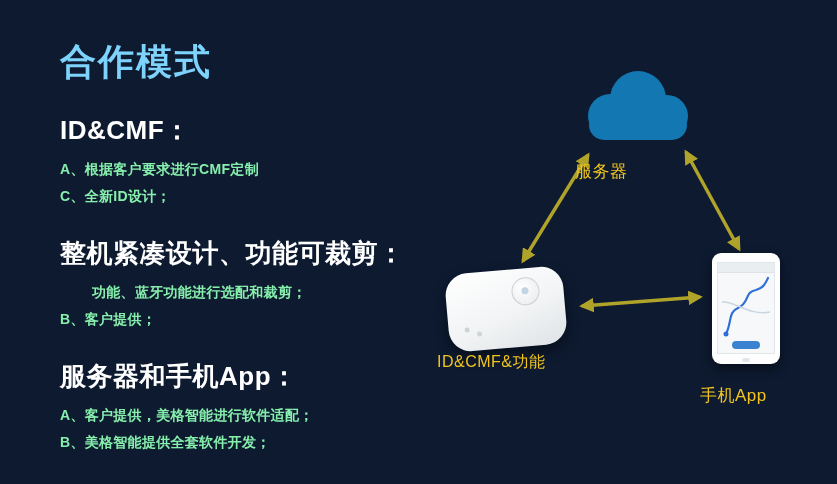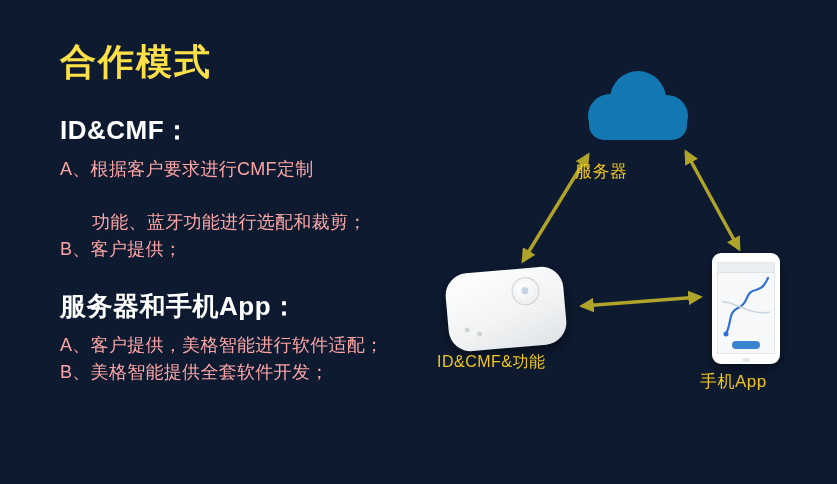--- a/index.html
+++ b/index.html
@@ -4,32 +4,32 @@
 <style>
   html,body{margin:0;padding:0;background:#0d1a30;}
   #slide{
     position:relative;width:837px;height:484px;overflow:hidden;
     background:#0d1a30;
     font-family:"Liberation Sans","DejaVu Sans",sans-serif;
     color:#f2f2f2;
   }
   
   .text-col{position:absolute;left:60px;top:38px;width:400px;}
-  .slide-title{font-size:36px;font-weight:bold;color:#fde047;letter-spacing:2px;margin:0 0 26px 0;}
+  .slide-title{font-size:36px;font-weight:bold;color:#7dd3fc;letter-spacing:2px;margin:0 0 26px 0;}
   .section{margin-bottom:26px;}
   .section-heading{font-size:26px;font-weight:bold;color:#ffffff;margin:0 0 8px 0;letter-spacing:0.5px;}
-  .section-line{font-size:18px;line-height:27px;color:#fca5a5;letter-spacing:0.3px;}
+  .section-line{font-size:14px;line-height:27px;color:#86efac;letter-spacing:0.3px;font-weight:bold;}
   .section-line.indent{padding-left:32px;}
   
   .arrow-layer{position:absolute;left:0;top:0;width:837px;height:484px;pointer-events:none;}
   .cloud{position:absolute;left:575px;top:66px;width:125px;height:85px;}
   .label{position:absolute;color:#f2c51d;font-size:17px;text-align:left;letter-spacing:0.5px;}
   .label-server{left:575px;top:160px;width:125px;}
   .label-device{left:437px;top:352px;width:170px;font-size:16px;}
-  .label-phone{left:700px;top:370px;width:92px;}
+  .label-phone{left:700px;top:384px;width:92px;}
   .device{
     position:absolute;left:447px;top:270px;width:118px;height:78px;
     background:linear-gradient(160deg,#ffffff 0%,#f2f4f5 55%,#dfe3e6 100%);
     border-radius:22px;transform:rotate(-5deg);
     box-shadow:0 6px 14px rgba(0,0,0,0.45);
   }
   .device-ring{
     position:absolute;left:66px;top:9px;width:26px;height:26px;border-radius:50%;
     border:1px solid #ccd1d5;background:radial-gradient(circle at 40% 35%,#ffffff,#e6e9eb);
   }
@@ -53,23 +53,25 @@
 <body>
 
 <div id="slide">
 
   <div class="text-col">
     <h1 class="slide-title">合作模式</h1>
 
     <div class="section">
       <div class="section-heading">ID&amp;CMF：</div>
       <div class="section-line">A、根据客户要求进行CMF定制</div>
+      <div class="section-line">C、全新ID设计；</div>
     </div>
 
     <div class="section">
+      <div class="section-heading">整机紧凑设计、功能可裁剪：</div>
       <div class="section-line indent">功能、蓝牙功能进行选配和裁剪；</div>
       <div class="section-line">B、客户提供；</div>
     </div>
 
     <div class="section">
       <div class="section-heading">服务器和手机App：</div>
       <div class="section-line">A、客户提供，美格智能进行软件适配；</div>
       <div class="section-line">B、美格智能提供全套软件开发；</div>
     </div>
   </div>

